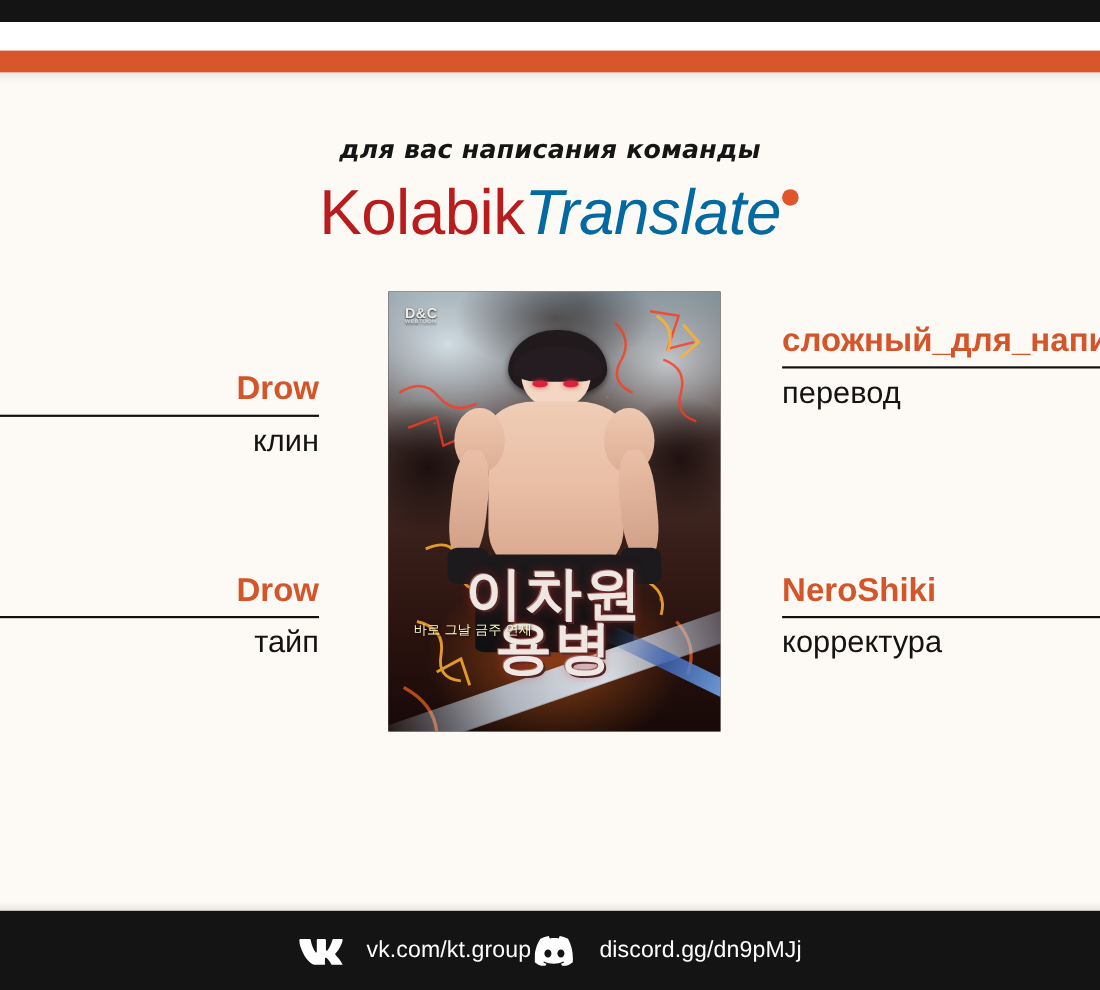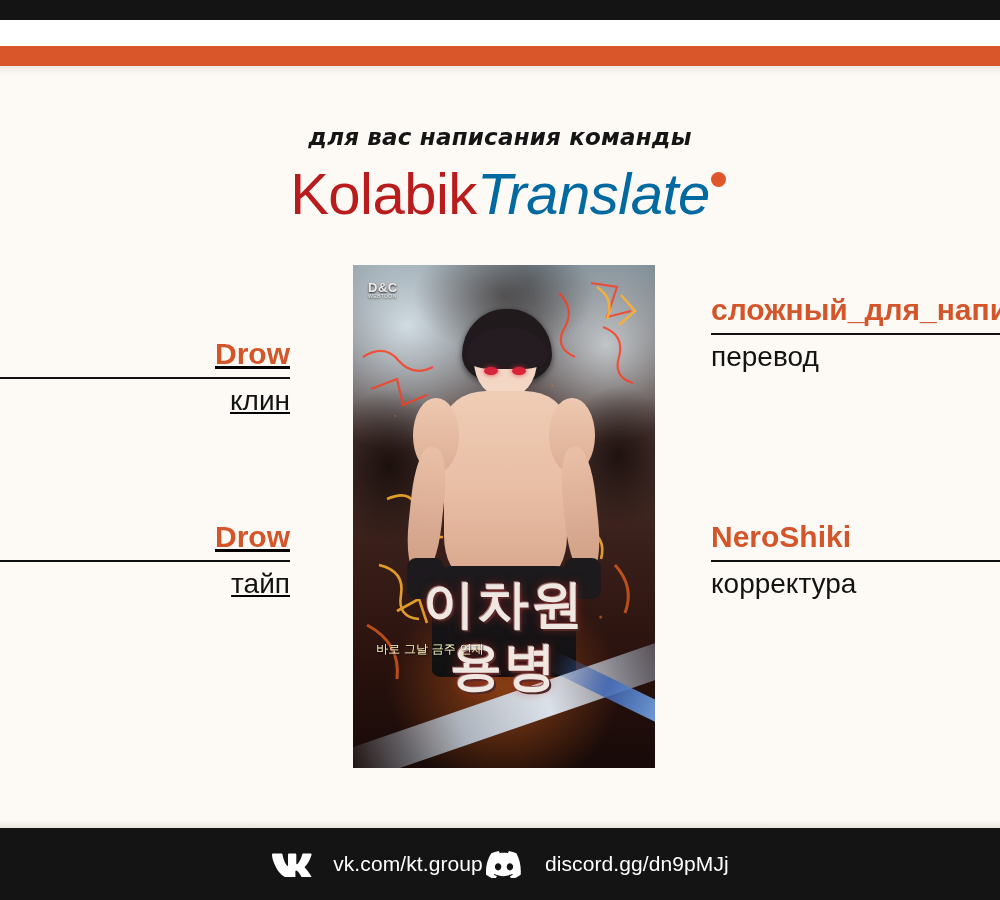--- a/index.html
+++ b/index.html
@@ -112,35 +112,35 @@
     background: #111111;
     margin-top: 6px;
   }
   .credit .role {
     color: #131313;
     font-size: 28px;
     font-weight: 400;
     line-height: 1.2;
     margin-top: 5px;
   }
-  .credit.left { text-align: right; text-decoration: underline; }
+  .credit.left { text-align: right; }
   .credit.right { text-align: left; }
 
   #credit-clean  { left: 0px;   top: 337px; width: 290px; }
   #credit-trans  { left: 711px; top: 293px; width: 289px; }
   #credit-type   { left: 0px;   top: 520px; width: 290px; }
   #credit-proof  { left: 711px; top: 520px; width: 289px; }
 
   
   .cover {
     position: absolute;
     left: 353px;
     top: 265px;
     width: 302px;
-    height: 503px;
+    height: 400px;
     overflow: hidden;
     background: #1a1312;
   }
   .cover-art {
     position: absolute;
     inset: 0;
     background:
       radial-gradient(ellipse 55% 30% at 50% 84%, rgba(255,120,30,0.45), rgba(0,0,0,0) 70%),
       radial-gradient(ellipse 60% 35% at 18% 12%, rgba(214,226,233,0.95), rgba(214,226,233,0) 72%),
       radial-gradient(ellipse 48% 28% at 84% 16%, rgba(226,232,236,0.75), rgba(226,232,236,0) 70%),

